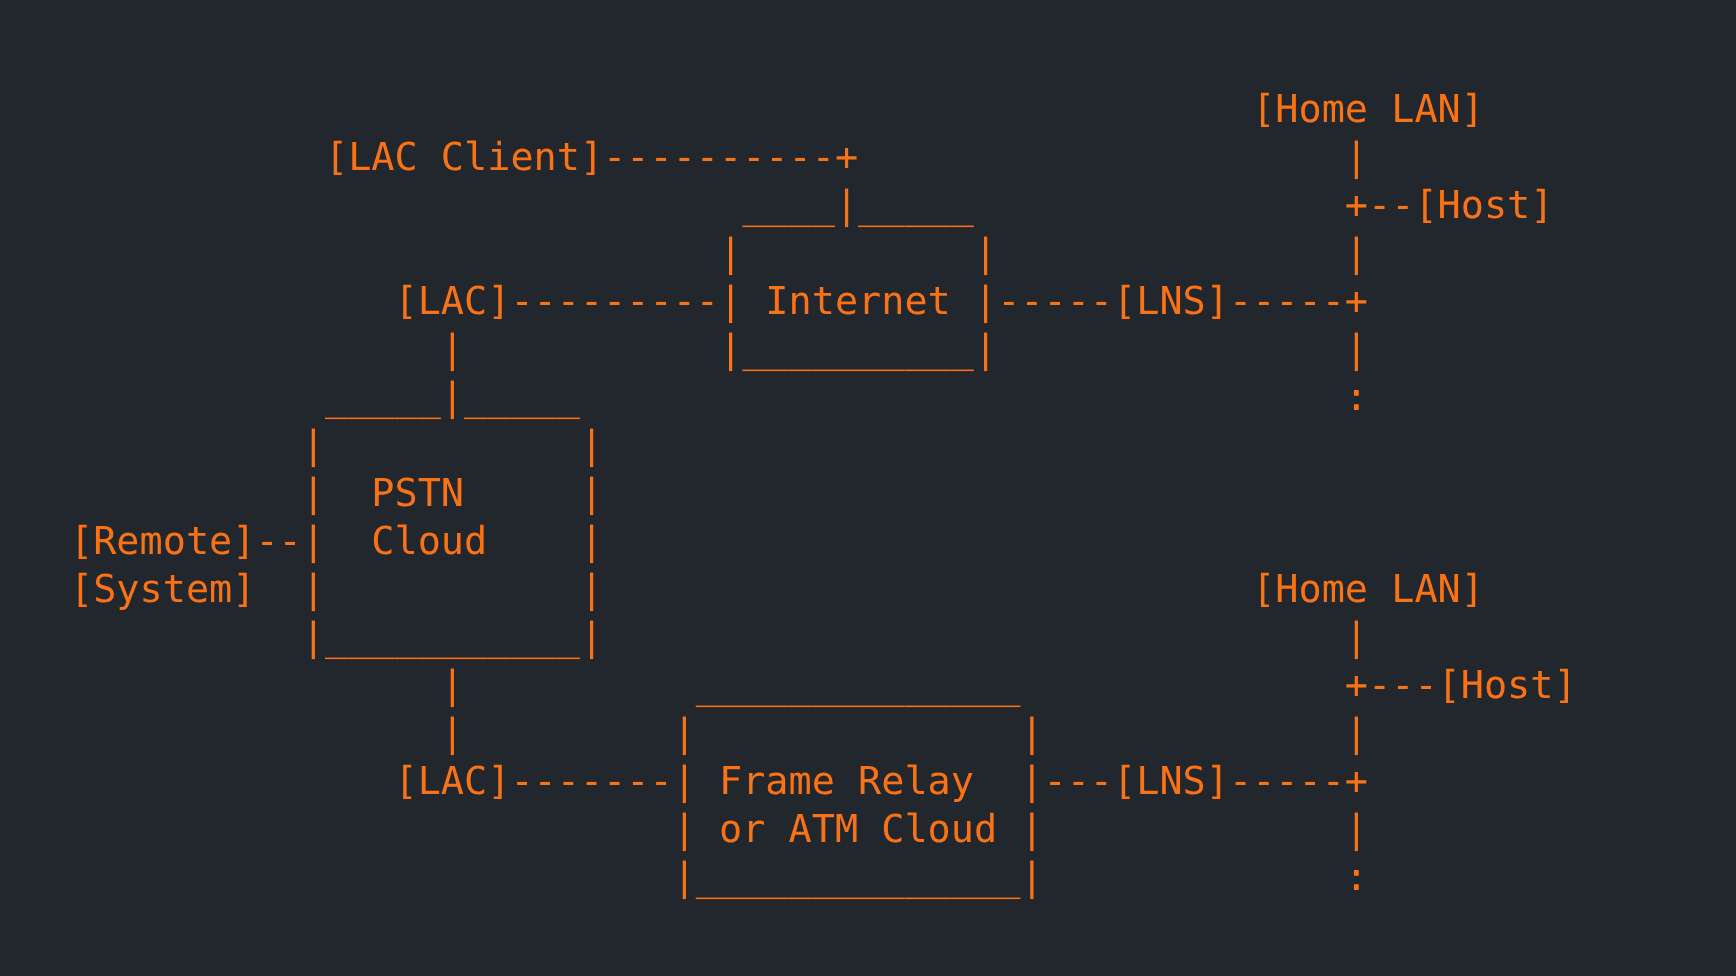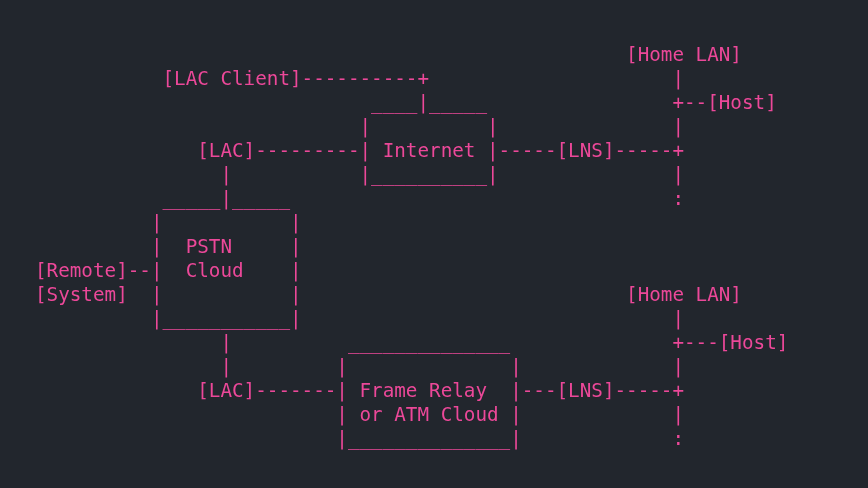--- a/index.html
+++ b/index.html
@@ -21,21 +21,21 @@
   pre.ascii-art {
     position: absolute;
     left: 35px;
     top: 43px;
     margin: 0;
     padding: 0;
     font-family: "DejaVu Sans Mono", "Liberation Mono", monospace;
     font-size: 19.25px;
     line-height: 24px;
     letter-spacing: 0;
-    color: #ec4899;
+    color: #f97316;
     white-space: pre;
   }
 </style>
 </head>
 <body>
 
 <div class="screen">
   <pre class="ascii-art">                                                   [Home LAN]
            [LAC Client]----------+                     |
                              ____|_____                +--[Host]

